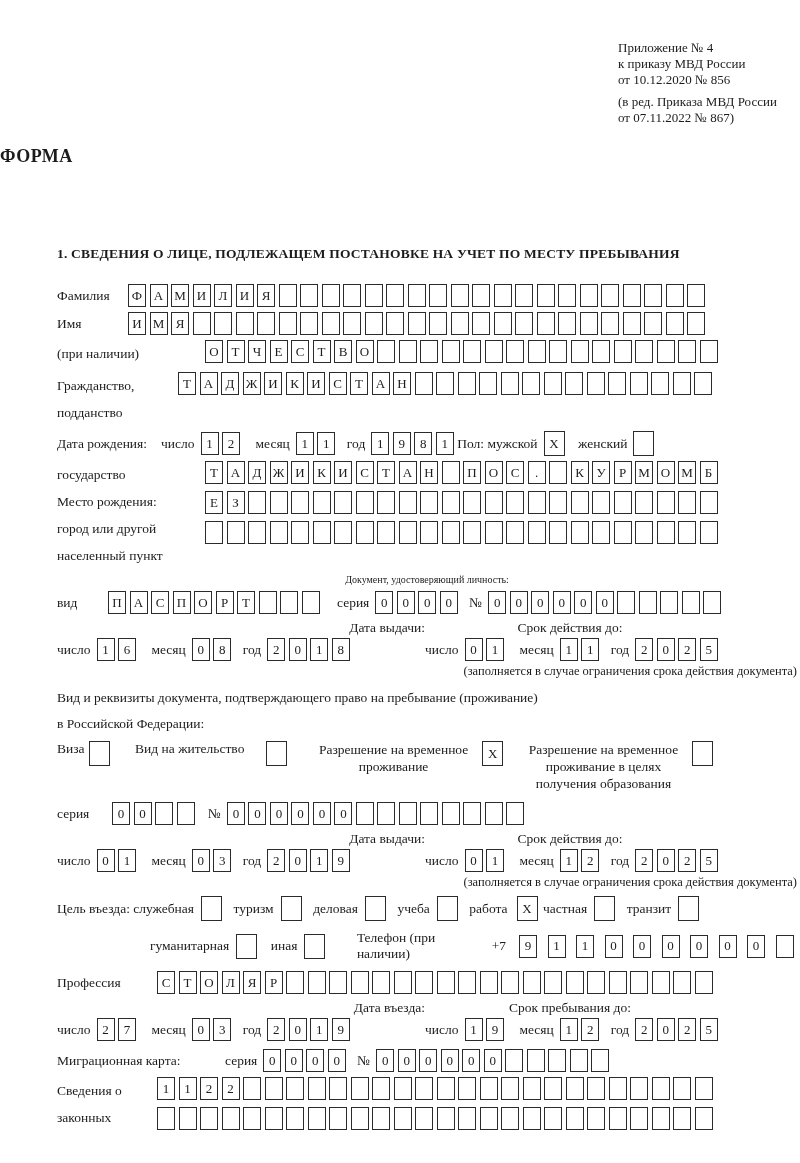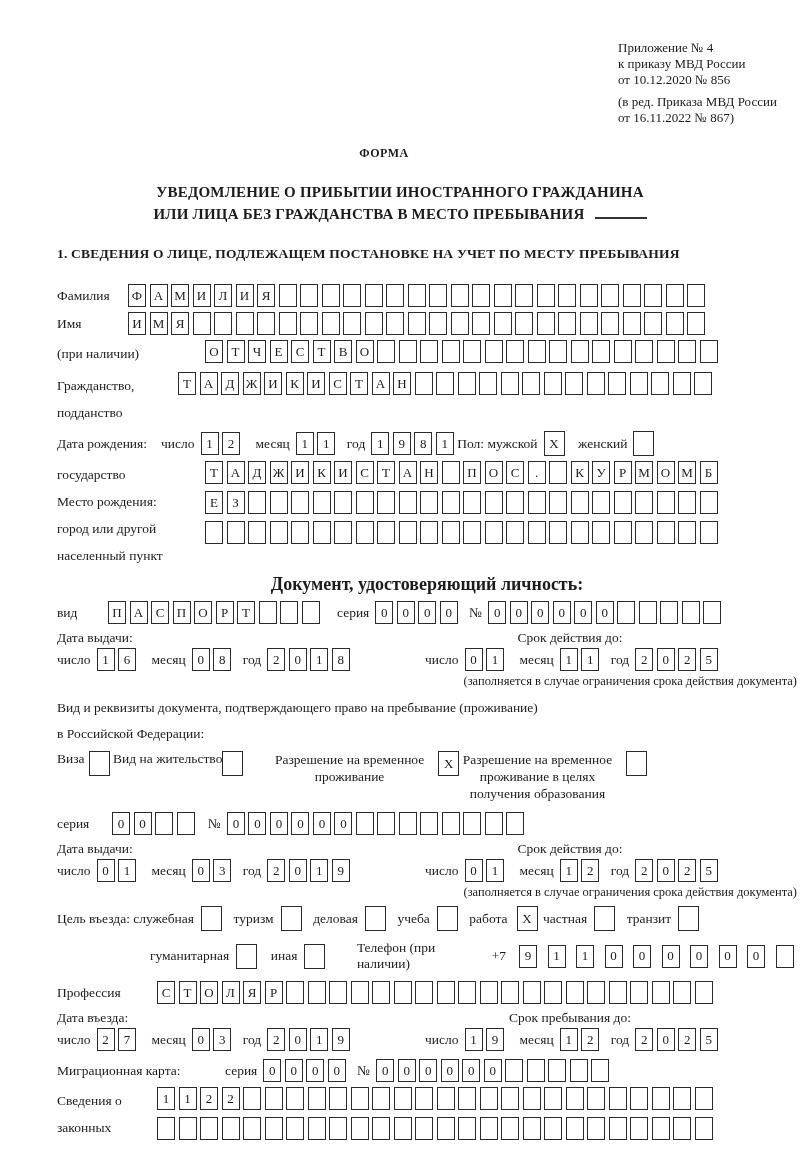--- a/index.html
+++ b/index.html
@@ -1,21 +1,21 @@
 <!DOCTYPE html>
 <html><head>
 <meta charset="utf-8">
 <style>
   html,body{margin:0;padding:0;background:#fff;}
   .page{position:relative;width:800px;height:1163px;background:#fff;
         font-family:"Liberation Serif","DejaVu Serif",serif;color:#1c1c1c;overflow:hidden;}
   .hdr{position:absolute;left:618px;top:40px;font-size:13px;line-height:16px;}
   .hdr .gap{margin-top:6px;}
-  .forma{position:absolute;left:0;top:146px;width:768px;text-align:center;
-         font-weight:bold;font-size:12px;letter-spacing:0.5px;}
+  .forma{position:absolute;left:0;top:146px;width:768px;text-align:left;
+         font-weight:bold;font-size:18px;letter-spacing:0.5px;}
   .title{position:absolute;left:0;top:181px;width:800px;text-align:center;
          font-weight:bold;font-size:15px;line-height:22px;letter-spacing:0.2px;}
   .blank-line{display:inline-block;width:52px;border-bottom:2px solid #333;
               margin-left:10px;vertical-align:baseline;height:14px;}
   .content{position:absolute;left:57px;top:246px;width:740px;}
   .sect{font-weight:bold;font-size:13.5px;margin-bottom:22px;letter-spacing:0.2px;}
 
   .frow{display:flex;align-items:center;margin-bottom:5px;}
   .frow.start{align-items:flex-start;}
   .lbl{font-size:13.5px;flex:0 0 auto;}
@@ -25,26 +25,26 @@
   .lc148{width:148px;}
   .lc121{width:121px;}
   .lc91{width:100px;}
   .cells{display:flex;flex:0 0 auto;}
   .cb{box-sizing:border-box;width:18px;height:23px;border:1.5px solid #2b2b2b;
       margin-right:3.5px;display:inline-flex;align-items:center;justify-content:center;
       font-size:13px;flex:0 0 auto;background:#fff;}
   .cbx .cb{width:21px;height:25px;}
   .boxrows .cells{margin-bottom:7px;}
 
-  .center-b{text-align:center;font-weight:bold;font-size:18px;margin:4px 0 6px 0;}
+  .center-b{text-align:center;font-weight:normal;font-size:10px;margin:4px 0 6px 0;}
   .dlbl{font-size:13.5px;margin:0 6px 0 0;}
   .ml8{margin-left:8px;} .ml10{margin-left:10px;} .ml12{margin-left:12px;}
-  .ml14{margin-left:14px;} .ml22{} .ml28{margin-left:28px;}
+  .ml14{margin-left:14px;} .ml22{margin-left:22px;} .ml28{margin-left:28px;}
   .dhead{display:flex;font-size:13.5px;margin:6px 0 2px 0;}
-  .dh-left{width:368px;text-align:left;}
+  .dh-left{width:368px;text-align:right;}
   .dh-right{width:290px;text-align:center;}
   .drow{display:flex;align-items:center;}
   .dgrp{display:flex;align-items:center;flex:0 0 auto;}
   .dgrp.left{width:368px;}
   .dnote{font-size:12.5px;text-align:right;margin-top:3px;margin-bottom:6px;}
   .plain{font-size:13.5px;line-height:26px;}
   .permits{display:flex;align-items:flex-start;margin:4px 0 10px 0;font-size:13.5px;}
   .permits .opt{display:flex;align-items:flex-start;}
   .permits .optlbl{text-align:center;line-height:17px;}
   .purpose{display:flex;align-items:center;font-size:13.5px;margin-bottom:9px;}
@@ -54,31 +54,25 @@
 </head>
 <body>
 
 <div class="page">
 
   <div class="hdr">
     <div>Приложение № 4</div>
     <div>к приказу МВД России</div>
     <div>от 10.12.2020 № 856</div>
     <div class="gap">(в ред. Приказа МВД России</div>
-    <div>от 16.11.2022 № 867)</div>
+    <div>от 07.11.2022 № 867)</div>
   </div>
 
   <div class="forma">ФОРМА</div>
 
-  <div class="title">
-    <div>УВЕДОМЛЕНИЕ О ПРИБЫТИИ ИНОСТРАННОГО ГРАЖДАНИНА</div>
-    <div>
-      <span>ИЛИ ЛИЦА БЕЗ ГРАЖДАНСТВА В МЕСТО ПРЕБЫВАНИЯ</span><span class="blank-line"></span>
-    </div>
-  </div>
 
   <div class="content">
     <div class="sect">1. СВЕДЕНИЯ О ЛИЦЕ, ПОДЛЕЖАЩЕМ ПОСТАНОВКЕ НА УЧЕТ ПО МЕСТУ ПРЕБЫВАНИЯ</div>
 
     <div class="frow">
       <span class="lbl w71">Фамилия</span>
       <span class="cells">
           <span class="cb">Ф</span>
           <span class="cb">А</span>
           <span class="cb">М</span>

